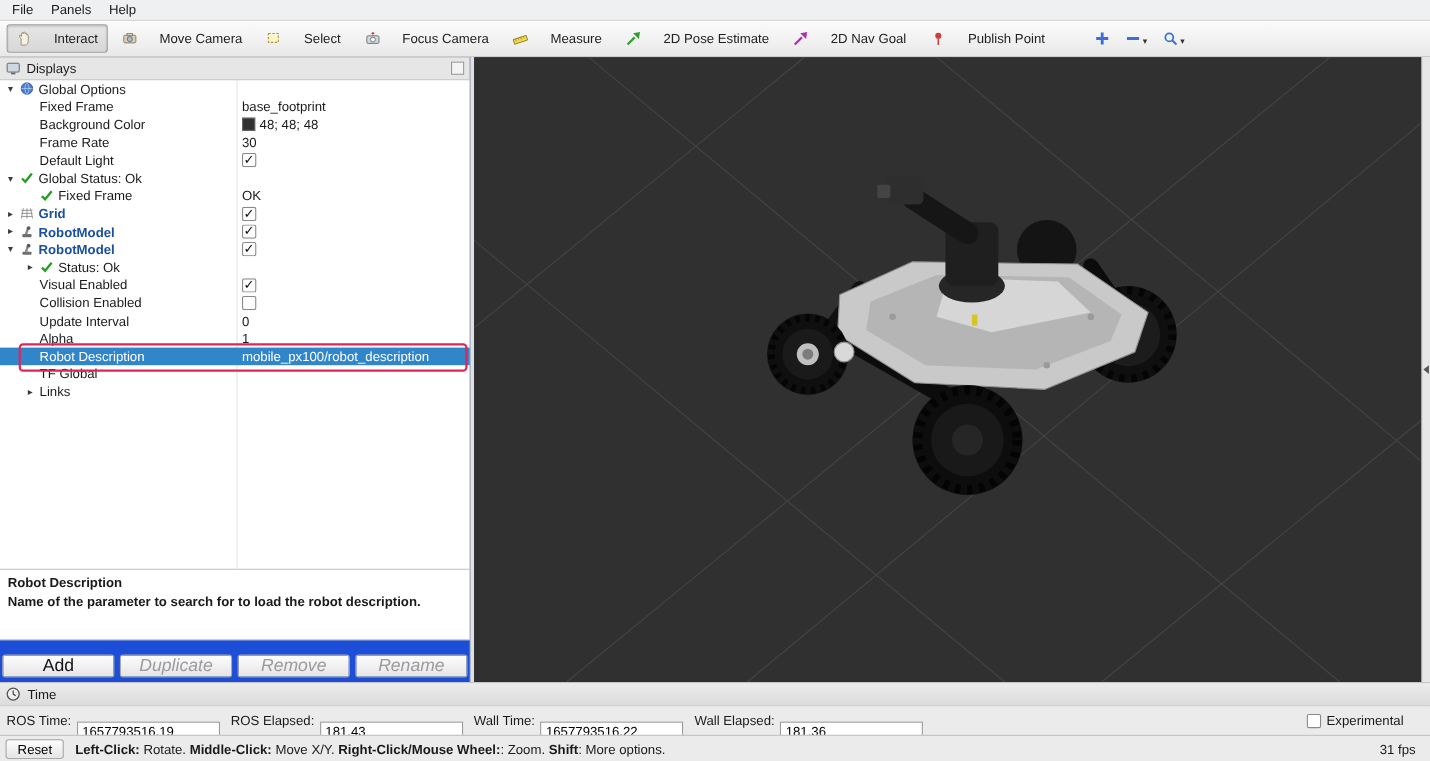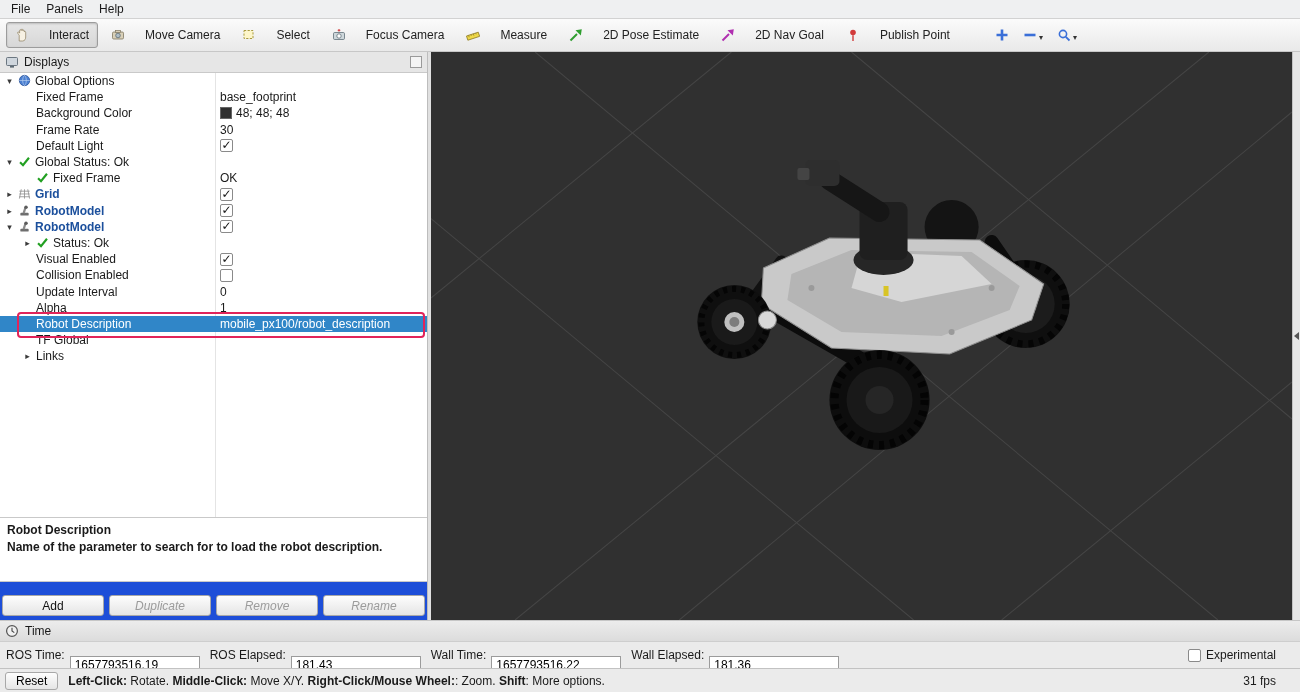--- a/index.html
+++ b/index.html
@@ -41,21 +41,21 @@
   .tree-icon svg{width:13px;height:13px;display:block;}
   .display-label{color:var(--dispname,#1b4f9c);font-weight:bold;}
   .cb{width:13px;height:13px;flex:none;display:inline-block;border:1px solid #8a8a8a;background:#fff;border-radius:2px;font-size:12px;line-height:11px;font-weight:bold;color:#111;text-align:center;}
   .swatch{width:12px;height:12px;flex:none;display:inline-block;border:1px solid #666;}
   .annotated::after{content:"";position:absolute;left:17px;right:2px;top:-4px;bottom:-6px;border:2px solid var(--annot,#e1245a);border-radius:4px;pointer-events:none;}
 
   .desc-box{height:64px;flex:none;background:#fff;border-bottom:1px solid #c9c9c9;padding:5px 7px;}
   .desc-title{font-weight:bold;}
   .desc-text{margin-top:3px;font-weight:bold;}
   .btn-row{display:flex;gap:5px;padding:0 2px 4px 2px;margin-top:auto;}
-  .panel-btn{flex:1;height:21px;border:1px solid #a8a8a8;border-radius:3px;background:linear-gradient(#fdfdfd,#e5e5e5);font-size:12px;color:#111;font-family:inherit;}
+  .panel-btn{flex:1;height:21px;border:1px solid #a8a8a8;border-radius:3px;background:linear-gradient(#fdfdfd,#e5e5e5);font-size:16px;color:#111;font-family:inherit;}
   .panel-btn.disabled{color:#9b9b9b;font-style:italic;}
 
   .splitter{width:3px;flex:none;background:#e0e0e0;}
   .viewport{flex:1;position:relative;background:var(--viewbg,#303030);min-width:0;}
   .viewport svg{position:absolute;inset:0;width:100%;height:100%;}
   .right-strip{width:8px;flex:none;background:#e7e7e7;border-left:1px solid #c4c4c4;display:flex;align-items:center;justify-content:center;}
   .strip-arrow{width:0;height:0;border-top:4px solid transparent;border-bottom:4px solid transparent;border-right:5px solid #555;}
 
   
   .time-panel{flex:none;background:#ebebeb;}
@@ -63,21 +63,21 @@
   .time-row{height:26px;display:flex;align-items:center;padding:0 6px;}
   .time-fields{display:flex;align-items:center;gap:10px;}
   .time-field{display:inline-flex;align-items:center;gap:5px;}
   .time-input{width:130px;height:19px;border:1px solid #9b9b9b;background:#fff;padding:0 4px;font-size:12px;font-family:inherit;margin-top:20px;}
   .experimental{margin-left:auto;margin-right:18px;display:flex;align-items:center;gap:5px;}
 
   
   .status-bar{height:24px;flex:none;border-top:1px solid #c2c2c2;display:flex;align-items:center;padding:0 5px;gap:10px;background:#ebebeb;}
   .reset-btn{height:18px;padding:0 10px;border:1px solid #a8a8a8;border-radius:3px;background:linear-gradient(#fdfdfd,#e5e5e5);font-size:12px;font-family:inherit;}
   .help-text{flex:1;white-space:nowrap;overflow:hidden;}
-  .fps{margin-right:19px;text-align:right;}
+  .fps{margin-right:8px;text-align:right;}
 </style>
 </head>
 <body>
 
 <div id="app">
 
   <div class="menubar">
       <span class="menu-item">File</span>
       <span class="menu-item">Panels</span>
       <span class="menu-item">Help</span>

